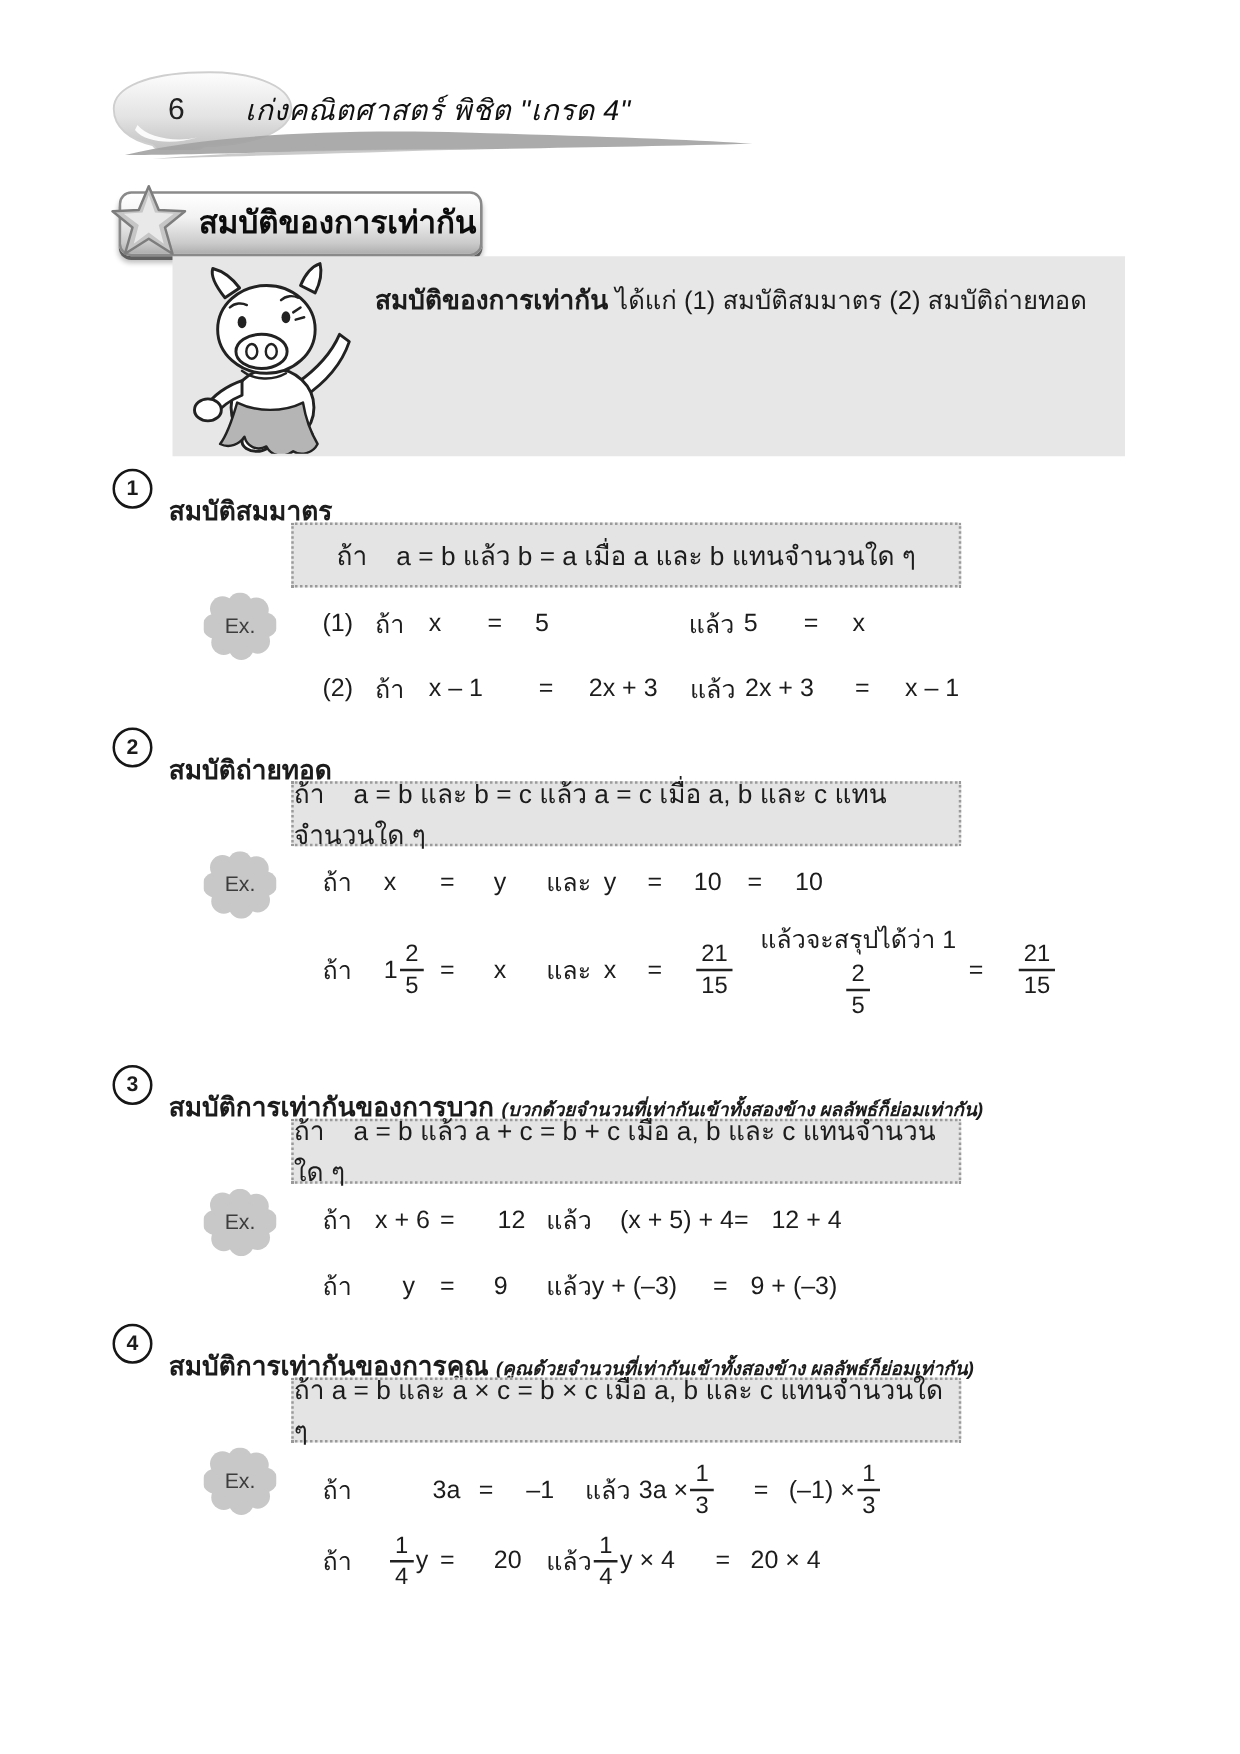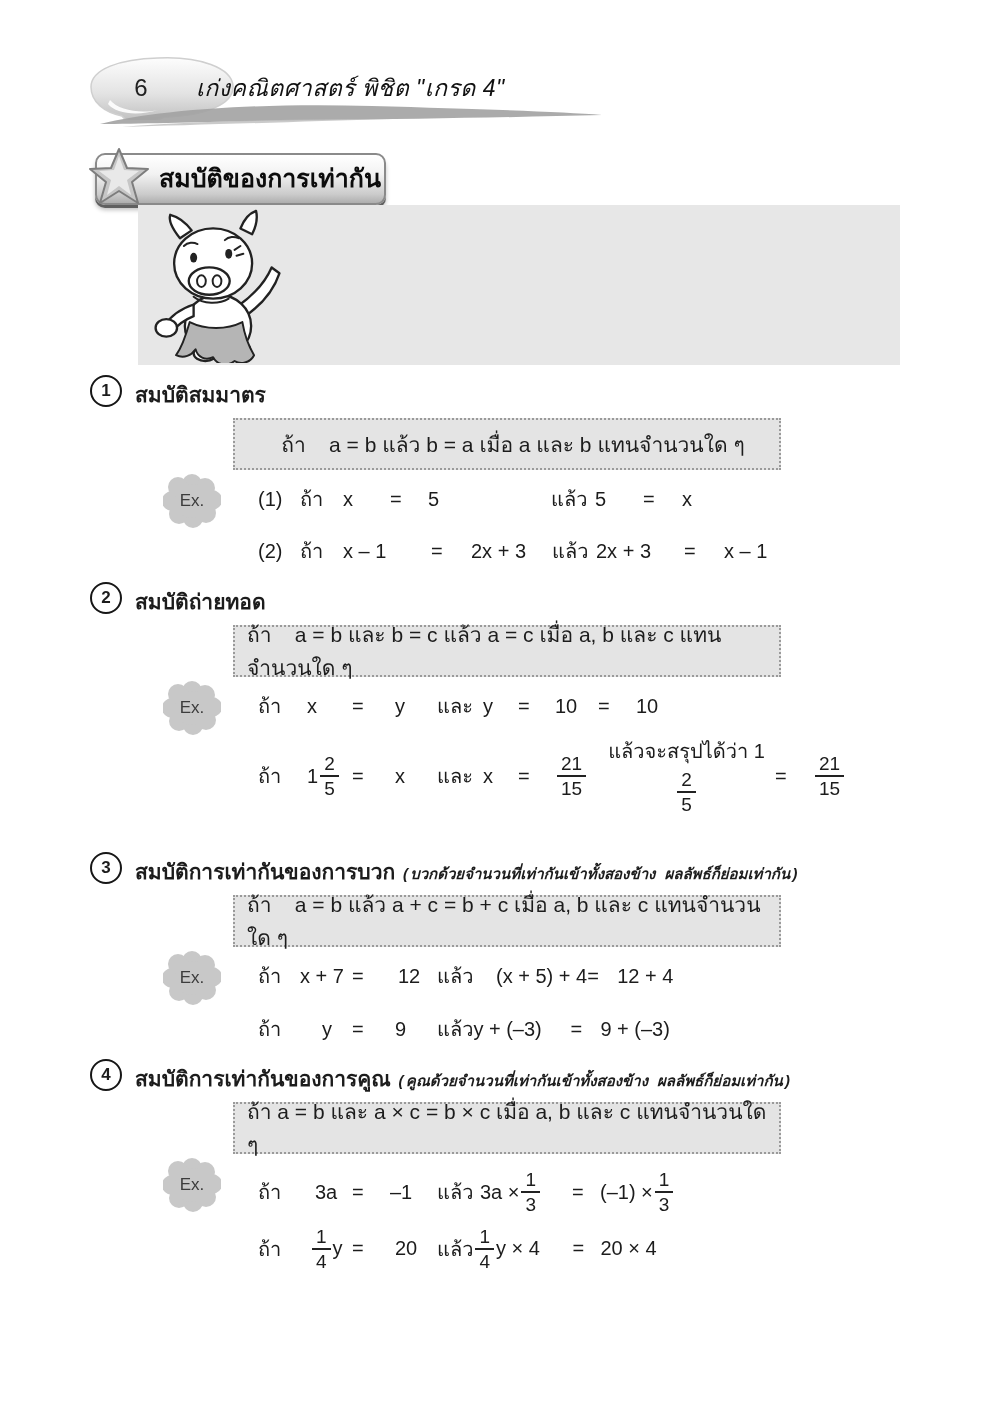--- a/index.html
+++ b/index.html
@@ -25,24 +25,24 @@
   .intro-text{position:absolute;left:162px;top:16px;width:594px;font-size:20.5px;}
   .intro-line{line-height:40px;white-space:pre-wrap;}
   .intro-line b{font-size:21px;}
   .intro-note{margin-top:3px;text-align:center;line-height:38px;white-space:pre-wrap;}
 
   
   .section{position:absolute;left:0;width:992px;}
   .s1{top:378px;} .s2{top:585px;} .s3{top:855px;} .s4{top:1062px;}
   .circle-num{position:absolute;left:90px;top:-3px;width:28px;height:28px;border:2px solid #161616;border-radius:50%;
     display:flex;align-items:center;justify-content:center;font-size:17px;font-weight:bold;}
-  .sec-title{position:absolute;left:135px;top:0;font-size:21px;font-weight:bold;white-space:nowrap;font-family:Liberation Mono, monospace;}
+  .sec-title{position:absolute;left:135px;top:14px;font-size:21px;font-weight:bold;white-space:nowrap;}
   .sec-note{font-style:italic;font-size:15px;margin-left:6px;font-weight:bold;}
   .rule-box{position:absolute;left:233px;top:40px;width:532px;height:48px;background:#e4e4e4;border:2px dotted #9a9a9a;
-    display:flex;align-items:center;justify-content:center;font-size:21px;white-space:pre-wrap;padding-left:12px;}
+    display:flex;align-items:center;justify-content:center;font-size:21px;white-space:pre-wrap;}
   .ex-badge{position:absolute;left:163px;top:96px;width:58px;height:54px;}
   .ex-badge .flower{position:absolute;left:0;top:0;width:58px;height:54px;}
   .ex-badge .ex-text{position:absolute;left:0;top:0;width:58px;height:54px;display:flex;align-items:center;justify-content:center;
     font-size:17px;color:#3c3c3c;}
   .ex-rows{position:absolute;left:258px;top:105px;width:700px;display:flex;flex-direction:column;}
   .s1 .ex-rows{row-gap:20px;} .s2 .ex-rows{row-gap:13px;} .s3 .ex-rows{row-gap:21px;} .s4 .ex-rows{row-gap:6px;}
   .ex-row{display:flex;align-items:center;min-height:30px;font-size:20px;}
   .cell{display:inline-flex;align-items:center;}
   .frac{display:inline-flex;flex-direction:column;align-items:center;line-height:1.12;font-size:19px;margin:2px 2px;}
   .fn{padding:0 4px 1px 4px;border-bottom:2px solid #222;}
@@ -103,20 +103,21 @@
       </g>
       <g fill="#222">
         <ellipse cx="50" cy="52" rx="3.6" ry="5"></ellipse>
         <ellipse cx="86" cy="48" rx="3.6" ry="5"></ellipse>
       </g>
       <ellipse cx="66" cy="76" rx="21" ry="14" fill="#ffffff" stroke="#222" stroke-width="2.4"></ellipse>
       <ellipse cx="58" cy="76" rx="4.5" ry="6" fill="none" stroke="#222" stroke-width="2"></ellipse>
       <ellipse cx="74" cy="76" rx="4.5" ry="6" fill="none" stroke="#222" stroke-width="2"></ellipse>
     </svg>
     <div class="intro-text">
+      <div class="intro-line"><b>สมบัติของการเท่ากัน</b><span> ได้แก่ (1) สมบัติสมมาตร (2) สมบัติถ่ายทอด</span></div>
     </div>
   </div>
 
   <div class="section s1">
     <div class="circle-num">1</div>
     <div class="sec-title"><span>สมบัติสมมาตร</span><span class="sec-note"></span></div>
     <div class="rule-box">ถ้า    a = b แล้ว b = a เมื่อ a และ b แทนจำนวนใด ๆ</div>
     <div class="ex-badge">
       <svg class="flower" viewBox="0 0 58 54">
           <g fill="#c8c8c8">
@@ -319,21 +320,21 @@
           </g>
         </svg>
       <span class="ex-text">Ex.</span>
     </div>
     <div class="ex-rows">
         <div class="ex-row">
           <span class="cell" style="min-width: 42px;">
             <span>ถ้า</span>
           </span>
           <span class="cell" style="min-width: 52px;">
-            <span>x + 7</span>
+            <span>x + 6</span>
           </span>
           <span class="cell" style="min-width: 46px;">
             <span>=</span>
           </span>
           <span class="cell" style="min-width: 39px; align-items: flex-end;">
             <span>12</span>
           </span>
           <span class="cell" style="min-width: 43px;">
             <span>แล้ว</span>
           </span>
@@ -394,21 +395,21 @@
             <circle cx="29" cy="27" r="17"></circle>
           </g>
         </svg>
       <span class="ex-text">Ex.</span>
     </div>
     <div class="ex-rows">
         <div class="ex-row">
           <span class="cell" style="min-width: 57px;">
             <span>ถ้า</span>
           </span>
-          <span class="cell" style="min-width: 37px;">
+          <span class="cell" style="min-width: 37px; margin-left: 31px;">
             <span>3a</span>
           </span>
           <span class="cell" style="min-width: 38px;">
             <span>=</span>
           </span>
           <span class="cell" style="min-width: 47px;">
             <span>–1</span>
           </span>
           <span class="cell" style="min-width: 43px;">
             <span>แล้ว</span>

